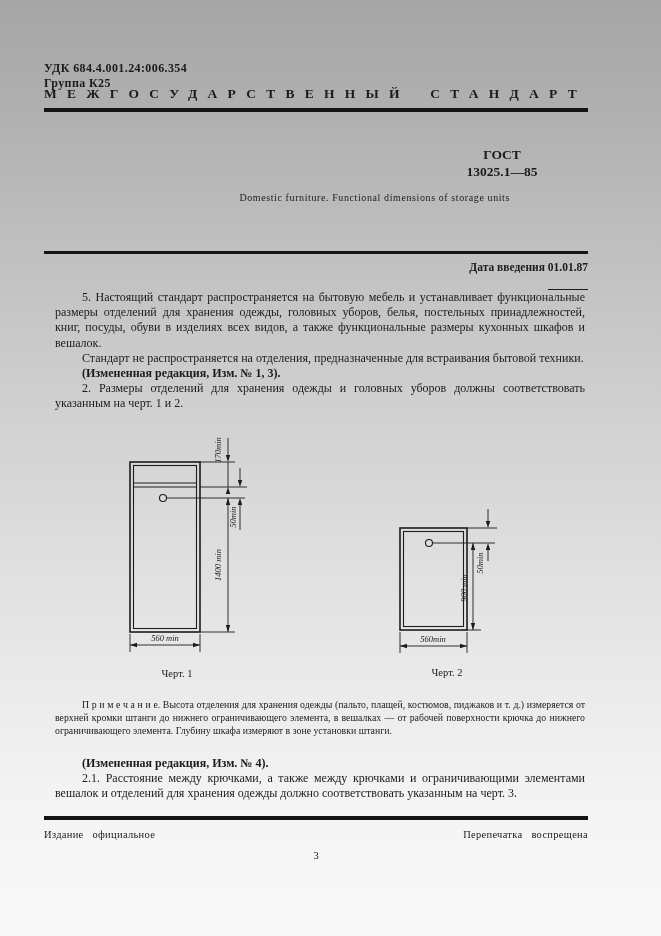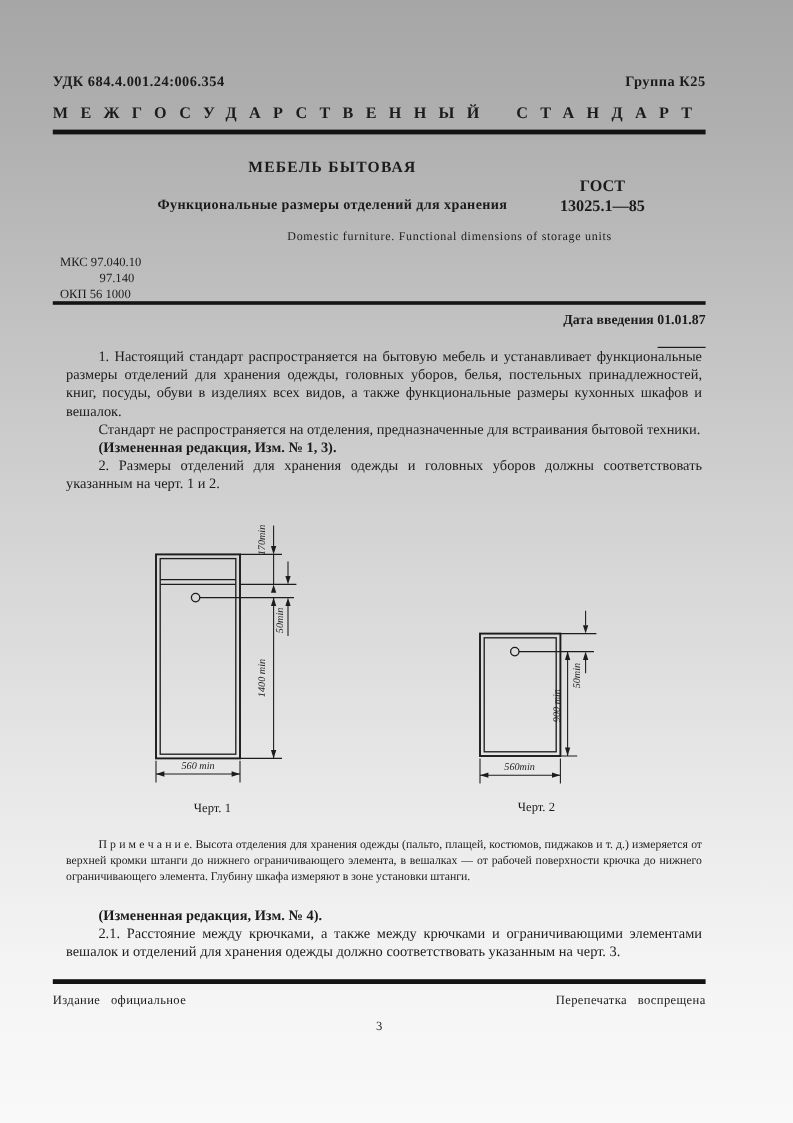--- a/index.html
+++ b/index.html
@@ -6,21 +6,21 @@
   .page {
     position:relative; width:661px; height:936px; overflow:hidden;
     background:linear-gradient(180deg,#a6a6a6 0%,#b0b0b0 12%,#c3c3c3 30%,#d6d6d6 50%,#e8e8e8 70%,#f4f4f4 86%,#f9f9f9 100%);
     font-family:"Liberation Serif", serif; color:#1b1b1b;
   }
   .abs { position:absolute; }
   .b { font-weight:bold; }
   .just { text-align:justify; }
   .ind { text-indent:27px; }
   .hdr-row { top:61px; left:44px; width:544px; display:flex; justify-content:space-between;
-             font-size:12px; font-weight:bold; letter-spacing:0.4px; }
+             font-size:12px; font-weight:bold; letter-spacing:0.4px;flex-direction:column; }
   .std-kind { top:86px; left:44px; width:544px; font-size:13.5px; font-weight:bold;
               letter-spacing:0.76em; word-spacing:0.5em; white-space:nowrap; }
   .rule { background:#141414; left:44px; width:544px; }
   .rule1 { top:108px; height:4px; }
   .rule2 { top:251px; height:3px; }
   .rule3 { top:816px; height:4px; }
   .title-left { top:131px; left:44px; width:466px; text-align:center; }
   .doc-title { font-size:13px; font-weight:bold; letter-spacing:1px; margin-bottom:16px; }
   .doc-subtitle { font-size:11.8px; font-weight:bold; letter-spacing:0.3px; }
   .designation { top:146px; left:440px; width:124px; text-align:center;
@@ -53,47 +53,38 @@
 
   <div class="abs hdr-row">
     <span>УДК 684.4.001.24:006.354</span>
     <span>Группа К25</span>
   </div>
 
   <div class="abs std-kind">МЕЖГОСУДАРСТВЕННЫЙ СТАНДАРТ</div>
 
   <div class="abs rule rule1"></div>
 
-  <div class="abs title-left">
-    <div class="doc-title">МЕБЕЛЬ БЫТОВАЯ</div>
-    <div class="doc-subtitle">Функциональные размеры отделений для хранения</div>
-  </div>
 
   <div class="abs designation">
     <div>ГОСТ</div>
     <div>13025.1—85</div>
   </div>
 
   <div class="abs title-en">Domestic furniture. Functional dimensions of storage units</div>
 
-  <div class="abs mks">
-    <div>МКС 97.040.10</div>
-    <div class="mks-indent">97.140</div>
-    <div>ОКП 56 1000</div>
-  </div>
 
   <div class="abs rule rule2"></div>
 
   <div class="abs date-line">
     <span>Дата введения</span>
     <span class="date-val">01.01.87</span>
   </div>
 
   <div class="abs bodytext">
-    <p class="ind just">1. Настоящий стандарт распространяется на бытовую мебель и устанавливает функциональные размеры отделений для хранения одежды, головных уборов, белья, постельных принадлежностей, книг, посуды, обуви в изделиях всех видов, а также функциональные размеры кухонных шкафов и вешалок.</p>
+    <p class="ind just">5. Настоящий стандарт распространяется на бытовую мебель и устанавливает функциональные размеры отделений для хранения одежды, головных уборов, белья, постельных принадлежностей, книг, посуды, обуви в изделиях всех видов, а также функциональные размеры кухонных шкафов и вешалок.</p>
     <p class="ind just">Стандарт не распространяется на отделения, предназначенные для встраивания бытовой техники.</p>
     <p class="ind b">(Измененная редакция, Изм. №  1, 3).</p>
     <p class="ind just">2. Размеры отделений для хранения одежды и головных уборов должны соответствовать указанным на черт. 1 и 2.</p>
   </div>
 
   <svg class="abs fig1" width="150" height="260" viewBox="0 0 150 260" xmlns="http://www.w3.org/2000/svg">
 
     <rect class="dln" x="15" y="32" width="70" height="170" stroke-width="1.6"></rect>
     <rect class="dln" x="18.5" y="35.5" width="63" height="163" stroke-width="1.1"></rect>
 

